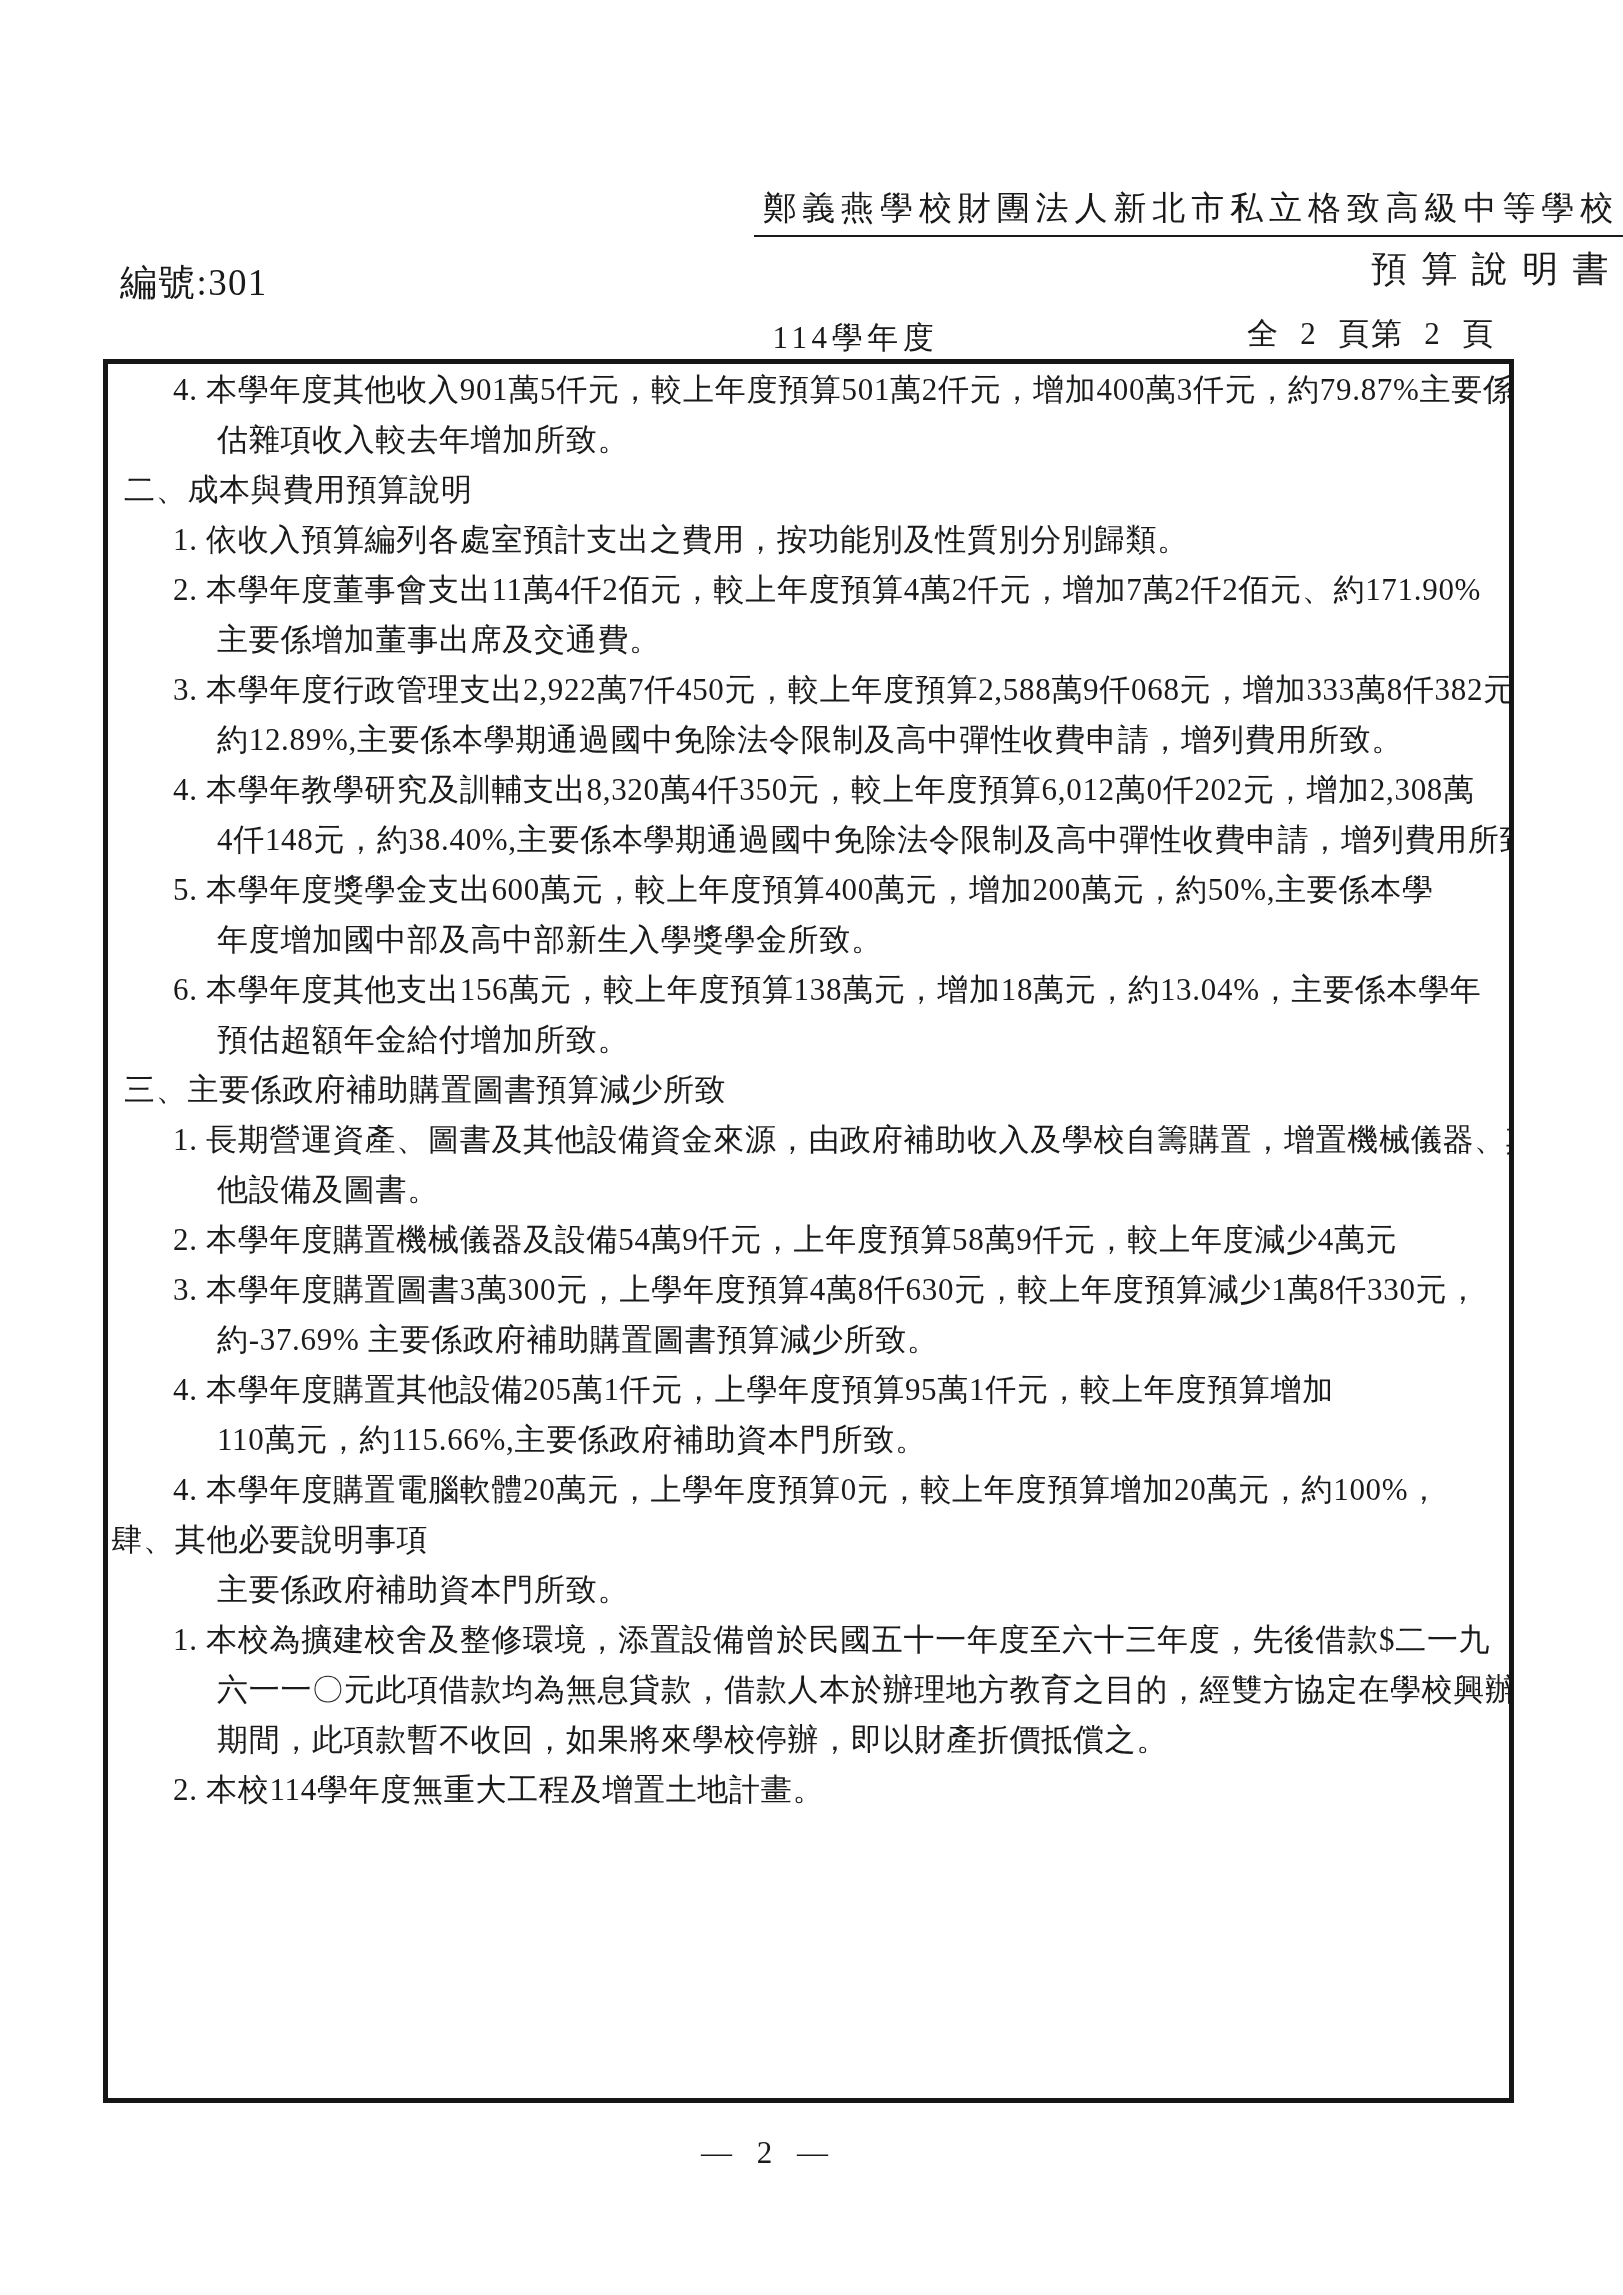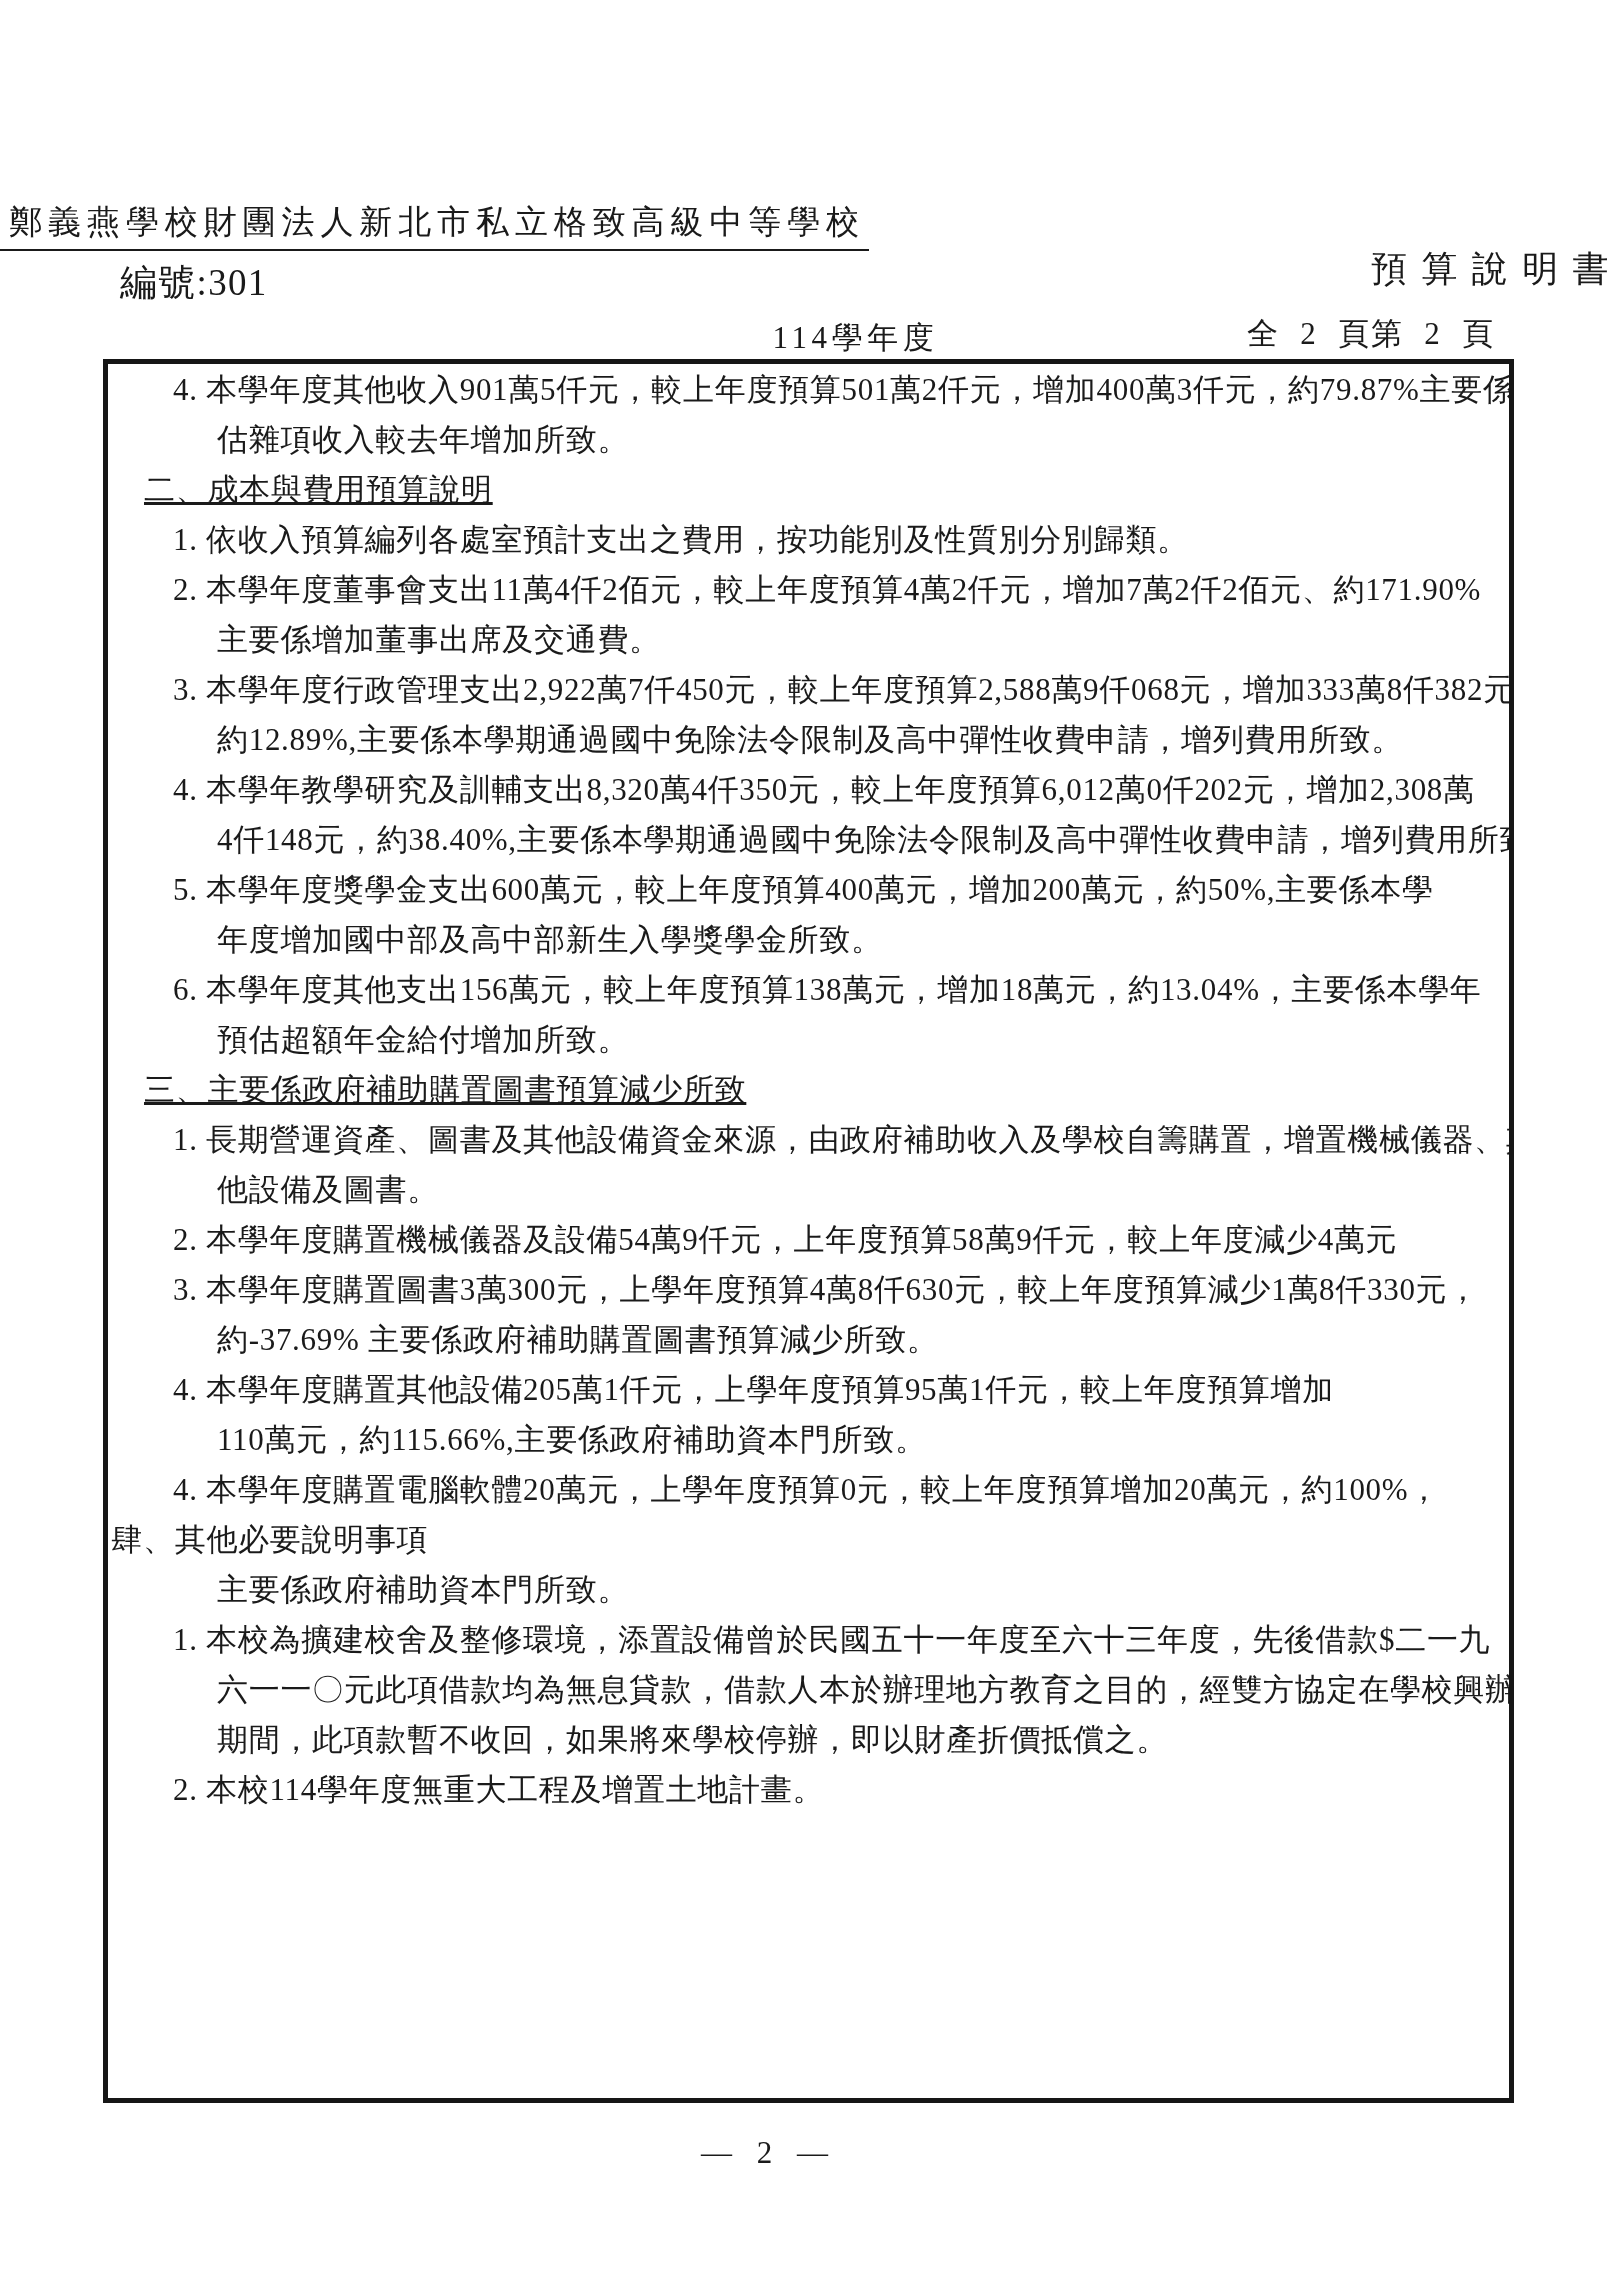--- a/index.html
+++ b/index.html
@@ -14,24 +14,24 @@
     height: 2295px;
     margin: 0 auto;
     background: #ffffff;
     color: #1a1a1a;
     font-family: "Liberation Serif", "DejaVu Serif", serif;
     overflow: hidden;
   }
   
   .school-name-row {
     position: absolute;
-    top: 200px;
+    top: 186px;
     left: 0;
     width: 100%;
-    text-align: left;
+    text-align: right;
     font-family: Liberation Mono, monospace;
   }
   .school-name {
     display: inline-block;
     font-size: 33px;
     letter-spacing: 5.9px;
     padding: 0 3.9px 3.9px 9.2px;
     border-bottom: 2.6px solid #1a1a1a;
     white-space: nowrap;
   }
@@ -89,21 +89,21 @@
     padding-top: 0.7px;
   }
   .line {
     font-size: 31px;
     line-height: 50px;
     height: 50px;
     white-space: nowrap;
     letter-spacing: 0.7px;
   }
   .line.sec0 { padding-left: 3.3px; }
-  .line.sec1 { padding-left: 36px; text-decoration: underline; }
+  .line.sec1 { padding-left: 16px; }
   .line.item { padding-left: 65px; }
   .line.cont { padding-left: 109px; }
   
   .page-number {
     position: absolute;
     top: 2135px;
     left: 0;
     width: 100%;
     text-align: center;
     font-size: 31px;

